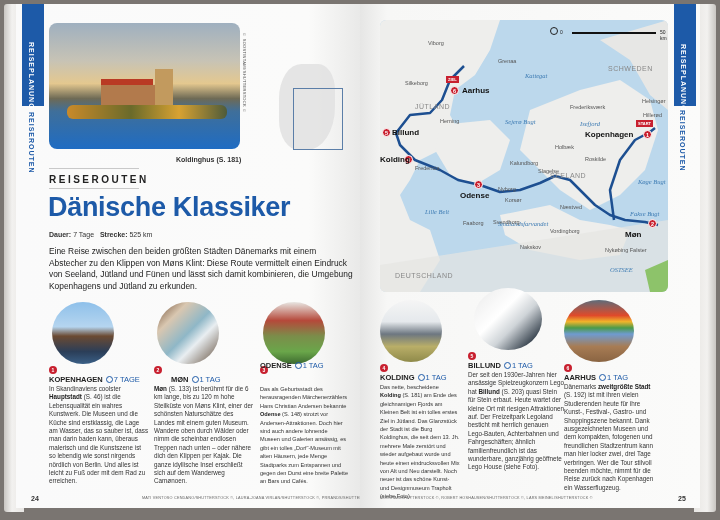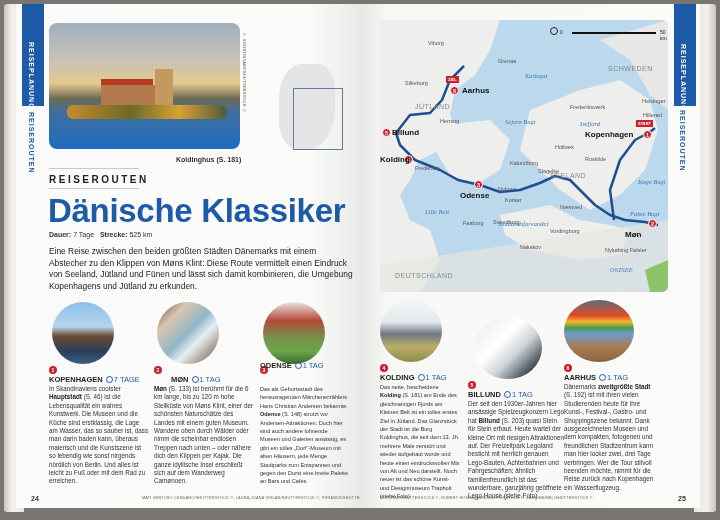--- a/index.html
+++ b/index.html
@@ -31,21 +31,21 @@
   .hero .trees { position: absolute; left: 18px; top: 82px; width: 160px; height: 14px; background: linear-gradient(90deg,#c98a2a,#6a6a2a 40%,#d8a232 70%,#4e5b3a); border-radius: 6px; }
   .credit-vert { position: absolute; left: 226px; top: 28px; writing-mode: vertical-rl; font-size: 4px; color: #555; letter-spacing: .3px; }
   .hero-caption { position: absolute; left: 160px; top: 152px; font-size: 7px; font-weight: bold; color: #333; }
 
   .locator { position: absolute; left: 255px; top: 50px; width: 70px; height: 100px; }
   .locator .land { position: absolute; left: 8px; top: 10px; width: 56px; height: 86px; background: #e2e2e2; border-radius: 40% 30% 50% 35%; opacity: .9; }
   .locator .box { position: absolute; left: 22px; top: 34px; width: 50px; height: 62px; border: 1px solid #5b7ea8; }
 
   .kicker-line { position: absolute; left: 33px; width: 90px; height: 1px; background: #c9c9c9; }
   .kicker { position: absolute; left: 33px; top: 170px; font-size: 10px; font-weight: bold; letter-spacing: 2.5px; color: #222; }
-  .title { position: absolute; left: 32px; top: 188px; font-size: 33px; font-weight: bold; color: #1d5aa8; letter-spacing: -0.3px; }
+  .title { position: absolute; left: 32px; top: 188px; font-size: 27px; font-weight: bold; color: #1d5aa8; letter-spacing: -0.3px; }
   .meta { position: absolute; left: 33px; top: 227px; font-size: 7px; color: #333; }
   .meta b { font-weight: bold; }
   .intro { position: absolute; left: 33px; top: 242px; width: 305px; font-size: 8.4px; line-height: 11.5px; color: #222; }
 
   .stop { position: absolute; }
   .stop .photo { width: 62px; height: 62px; border-radius: 50%; overflow: hidden; position: relative; }
   .stop .num { position: absolute; width: 8px; height: 8px; border-radius: 50%; background: #c8202f; color: #fff; font-size: 5px; text-align: center; line-height: 8px; font-weight: bold; }
   .stop .head { position: absolute; font-size: 7.5px; font-weight: bold; color: #222; white-space: nowrap; }
   .stop .head .dur { color: #1d5aa8; font-weight: normal; }
   .stop .head .clock { display: inline-block; width: 7px; height: 7px; border: 1px solid #1d5aa8; border-radius: 50%; vertical-align: -1px; margin: 0 1px 0 3px; }
@@ -231,21 +231,21 @@
 
     <div class="stop" style="left:20px;top:296px">
       <div class="photo photo-kol"></div>
       <span class="num" style="left:0;top:64px">4</span>
       <div class="head" style="left:0;top:73px">
         <span>KOLDING</span><span class="clock"></span><span class="dur">1 TAG</span>
       </div>
       <p class="body narrow" style="left:0;top:83px;width:80px"><span>Das nette, bescheidene </span><b>Kolding</b><span> (S. 181) am Ende des gleichnamigen Fjords am Kleinen Belt ist ein tolles erstes Ziel in Jütland. Das Glanzstück der Stadt ist die Burg Koldinghus, die seit dem 13. Jh. mehrere Male zerstört und wieder aufgebaut wurde und heute einen eindrucksvollen Mix von Alt und Neu darstellt. Noch neuer ist das schöne Kunst- und Designmuseum Trapholt (siehe Foto).</span></p>
     </div>
 
-    <div class="stop" style="left:108px;top:313px">
+    <div class="stop" style="left:108px;top:284px">
       <div class="photo photo-bil" style="width:68px;height:62px;margin-left:6px"></div>
       <span class="num" style="left:0;top:64px">5</span>
       <div class="head" style="left:0;top:73px">
         <span>BILLUND</span><span class="clock"></span><span class="dur">1 TAG</span>
       </div>
       <p class="body" style="left:0;top:83px;width:96px"><span>Der seit den 1930er-Jahren hier ansässige Spielzeugkonzern Lego hat </span><b>Billund</b><span> (S. 203) quasi Stein für Stein erbaut. Heute wartet der kleine Ort mit riesigen Attraktionen auf. Der Freizeitpark Legoland besticht mit herrlich genauen Lego-Bauten, Achterbahnen und Fahrgeschäften; ähnlich familienfreundlich ist das wunderbare, ganzjährig geöffnete Lego House (siehe Foto).</span></p>
     </div>
 
     <div class="stop" style="left:204px;top:296px">
       <div class="photo photo-aar" style="width:70px;height:62px"></div>

